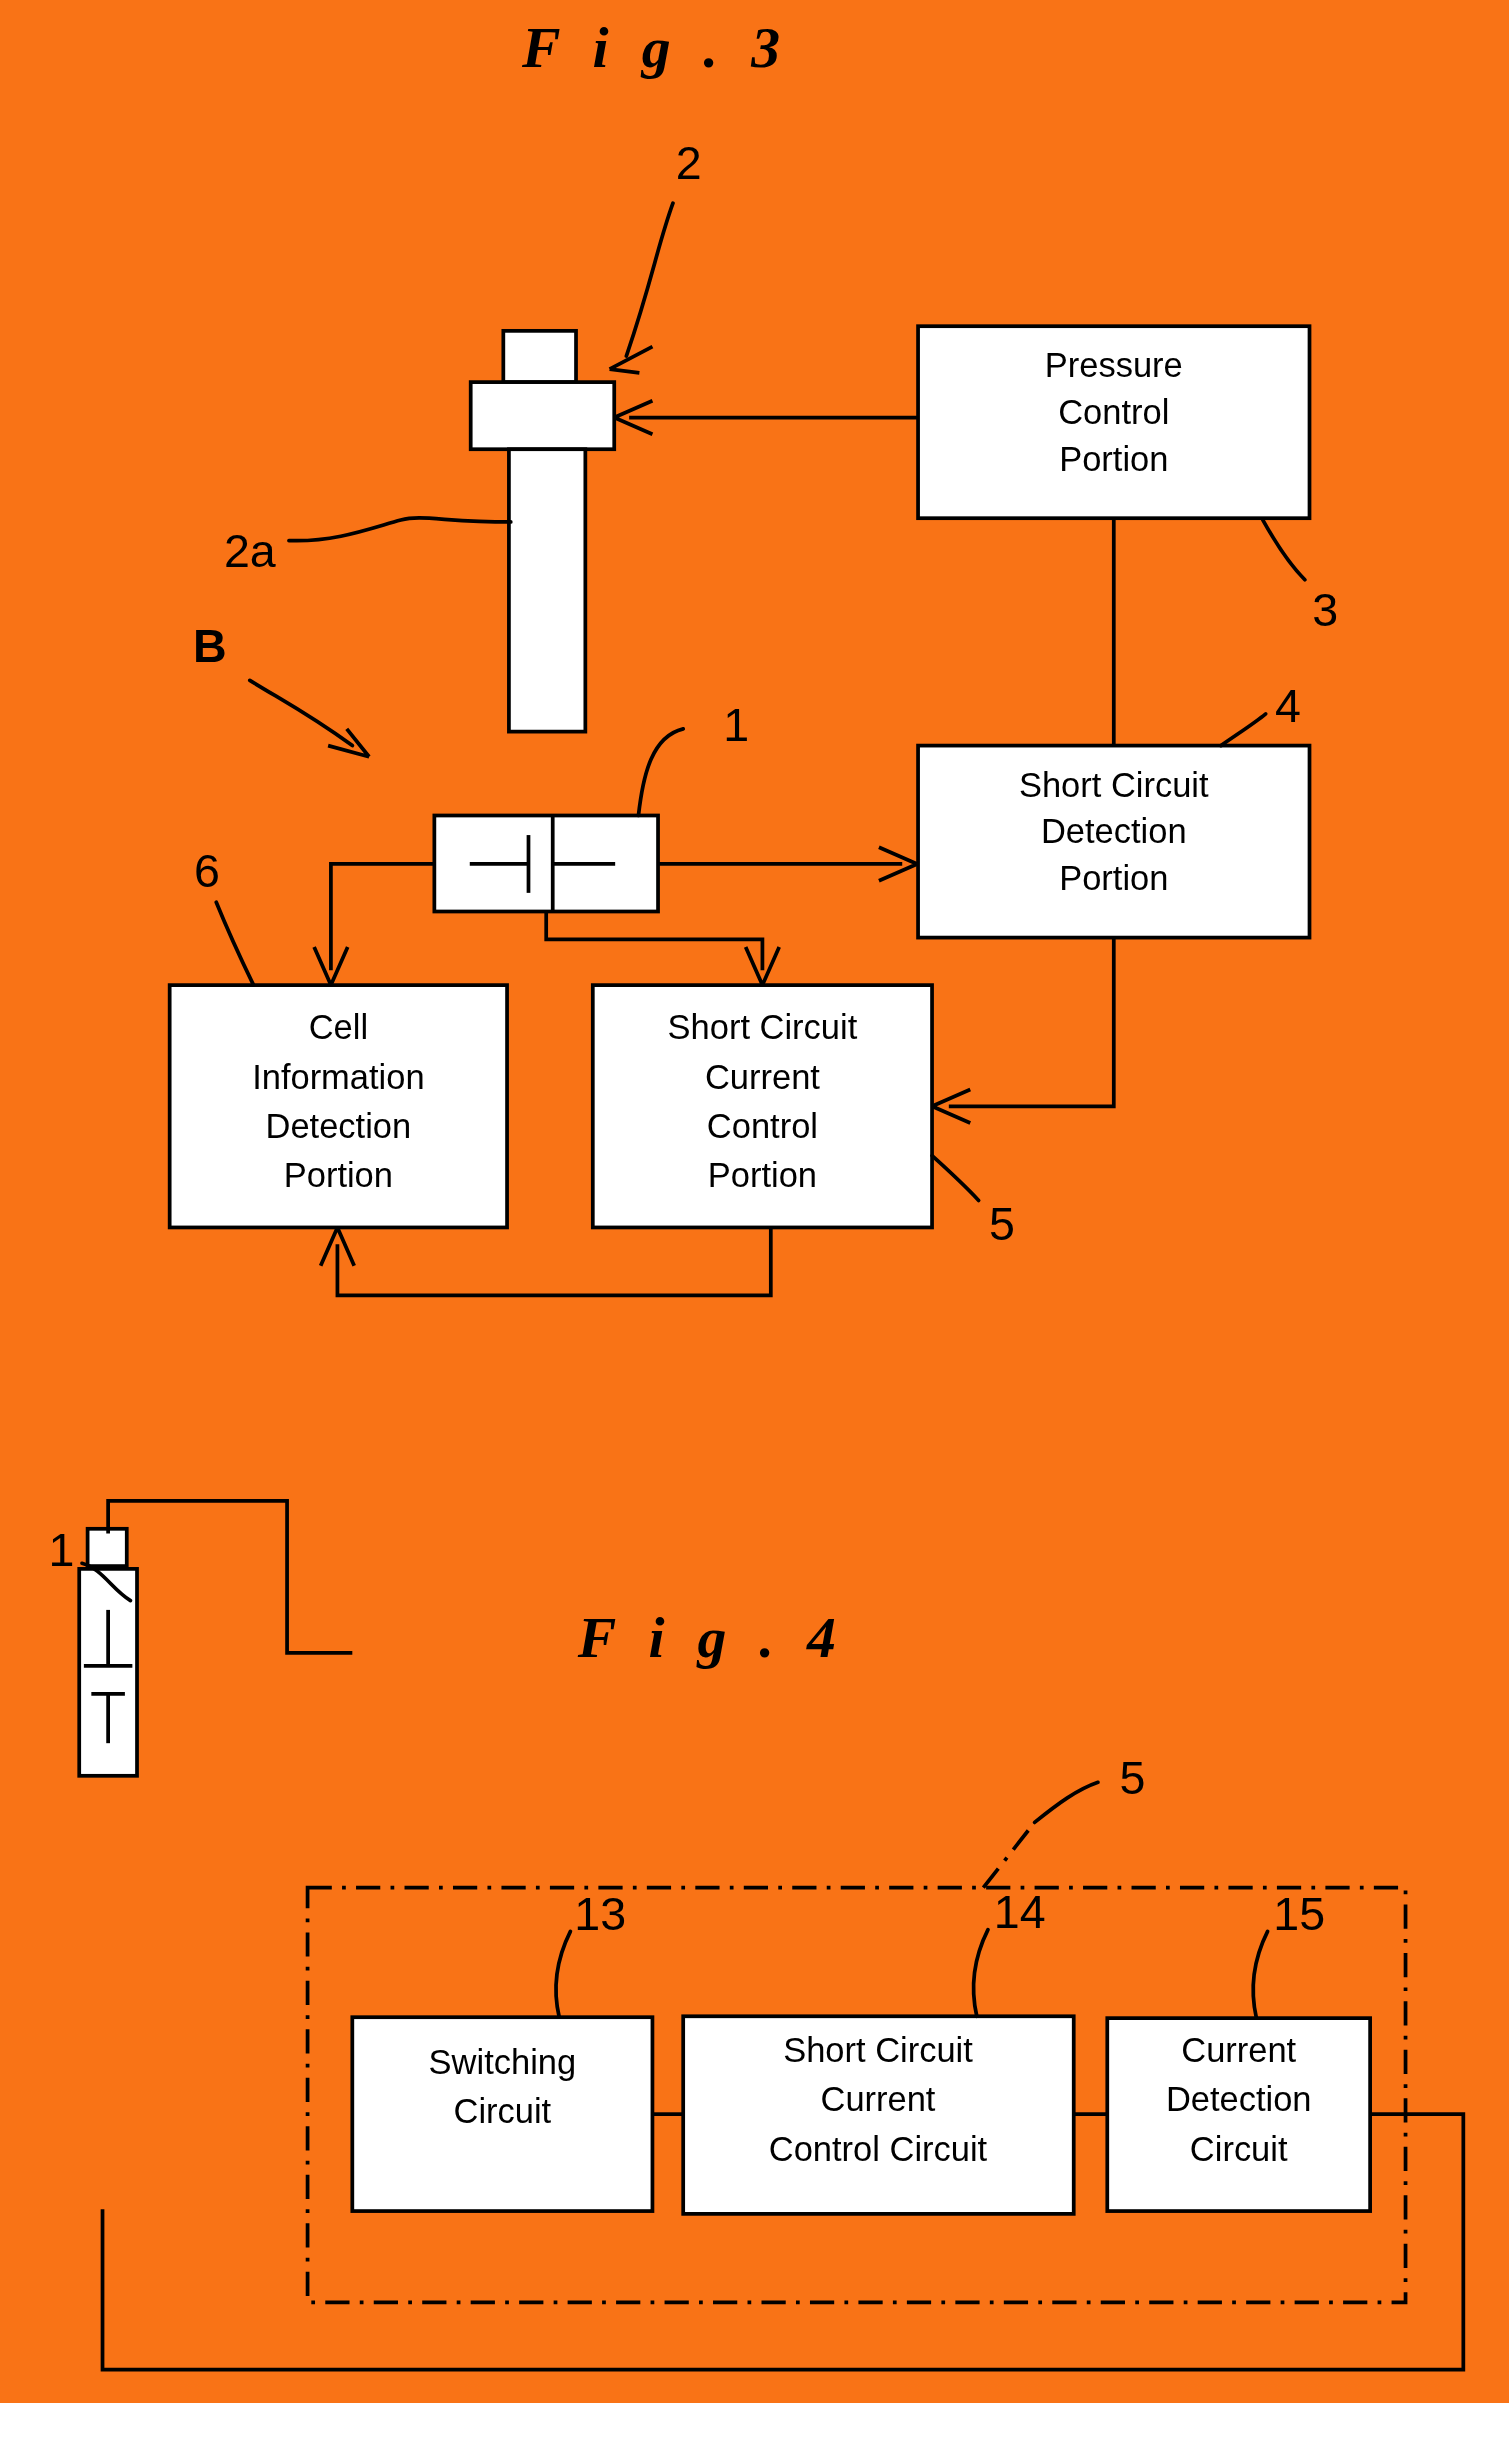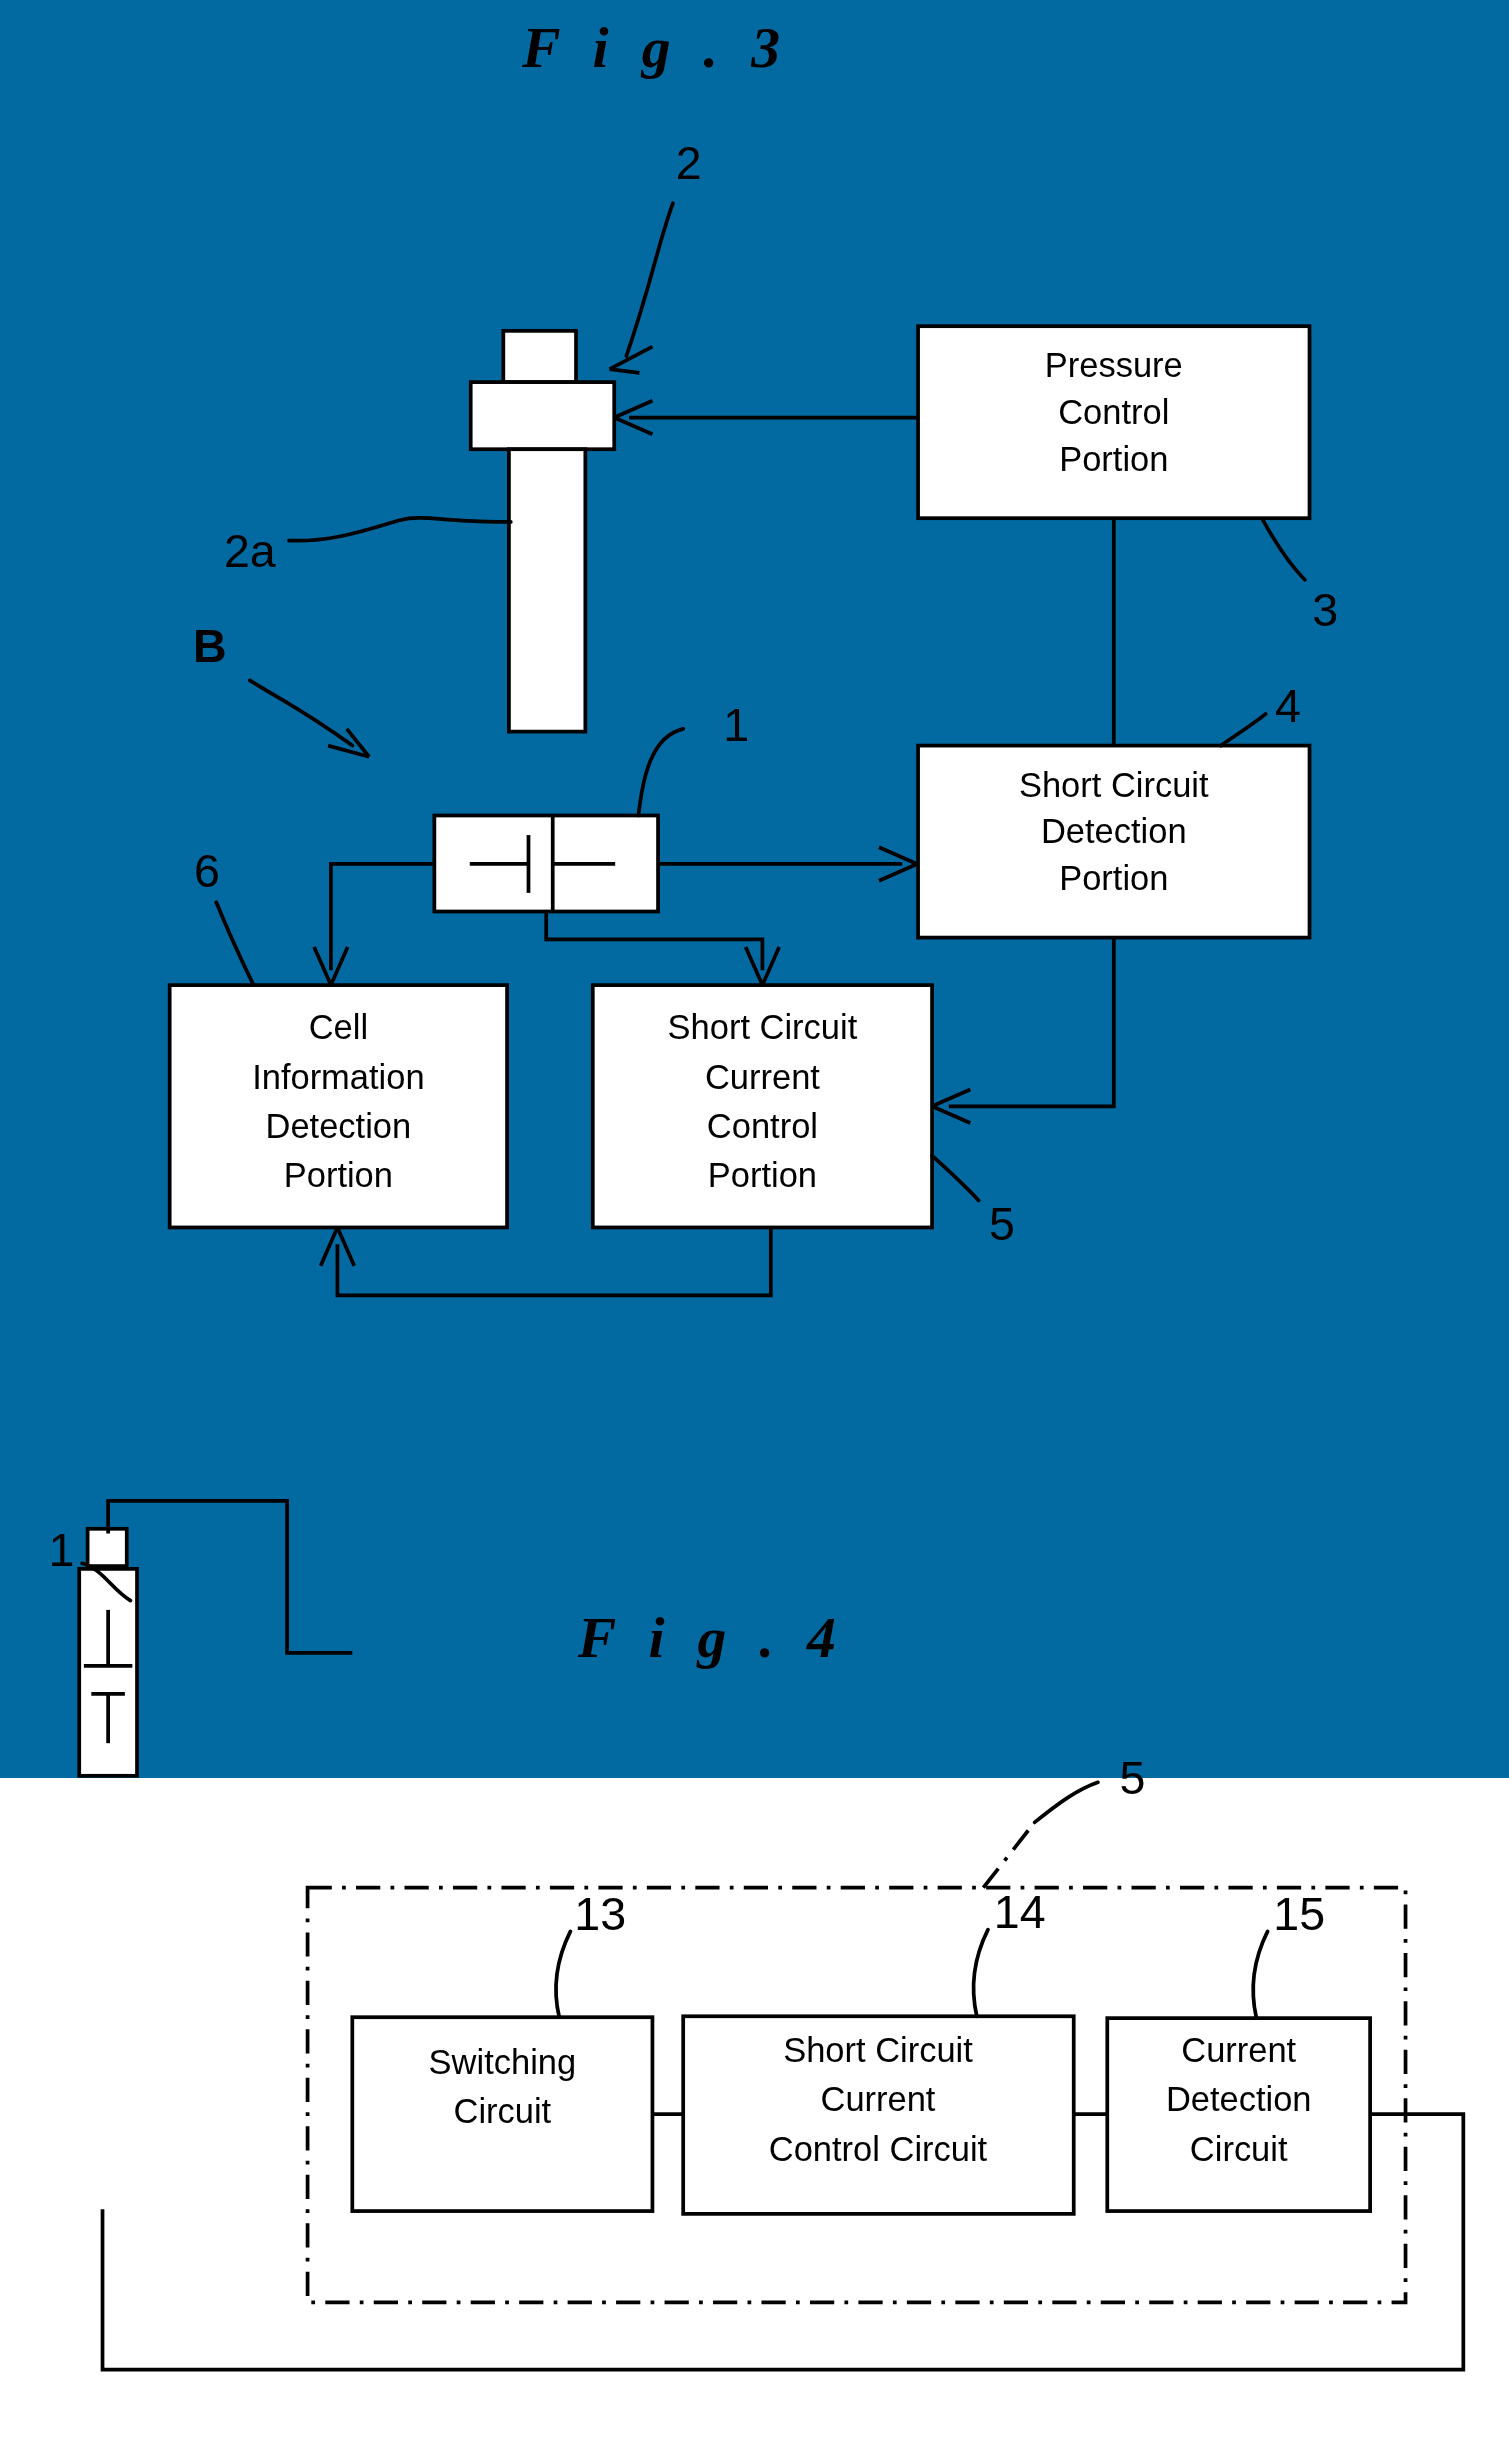--- a/index.html
+++ b/index.html
@@ -12,22 +12,22 @@
     width: 1509px;
     height: 2450px;
     font-family: "Liberation Sans", sans-serif;
     color: #000000;
     overflow: hidden;
     position: relative;
   }
   #sheet {
     position: relative;
     width: 1509px;
-    height: 1778px;
-    background: #0369a1;
+    height: 2403px;
+    background: #f97316;
   }
   svg.figure-svg {
     display: block;
     position: absolute;
     left: 0;
     top: 0;
   }
   .fig-title {
     font-family: "Liberation Serif", serif;
     font-weight: bold;

